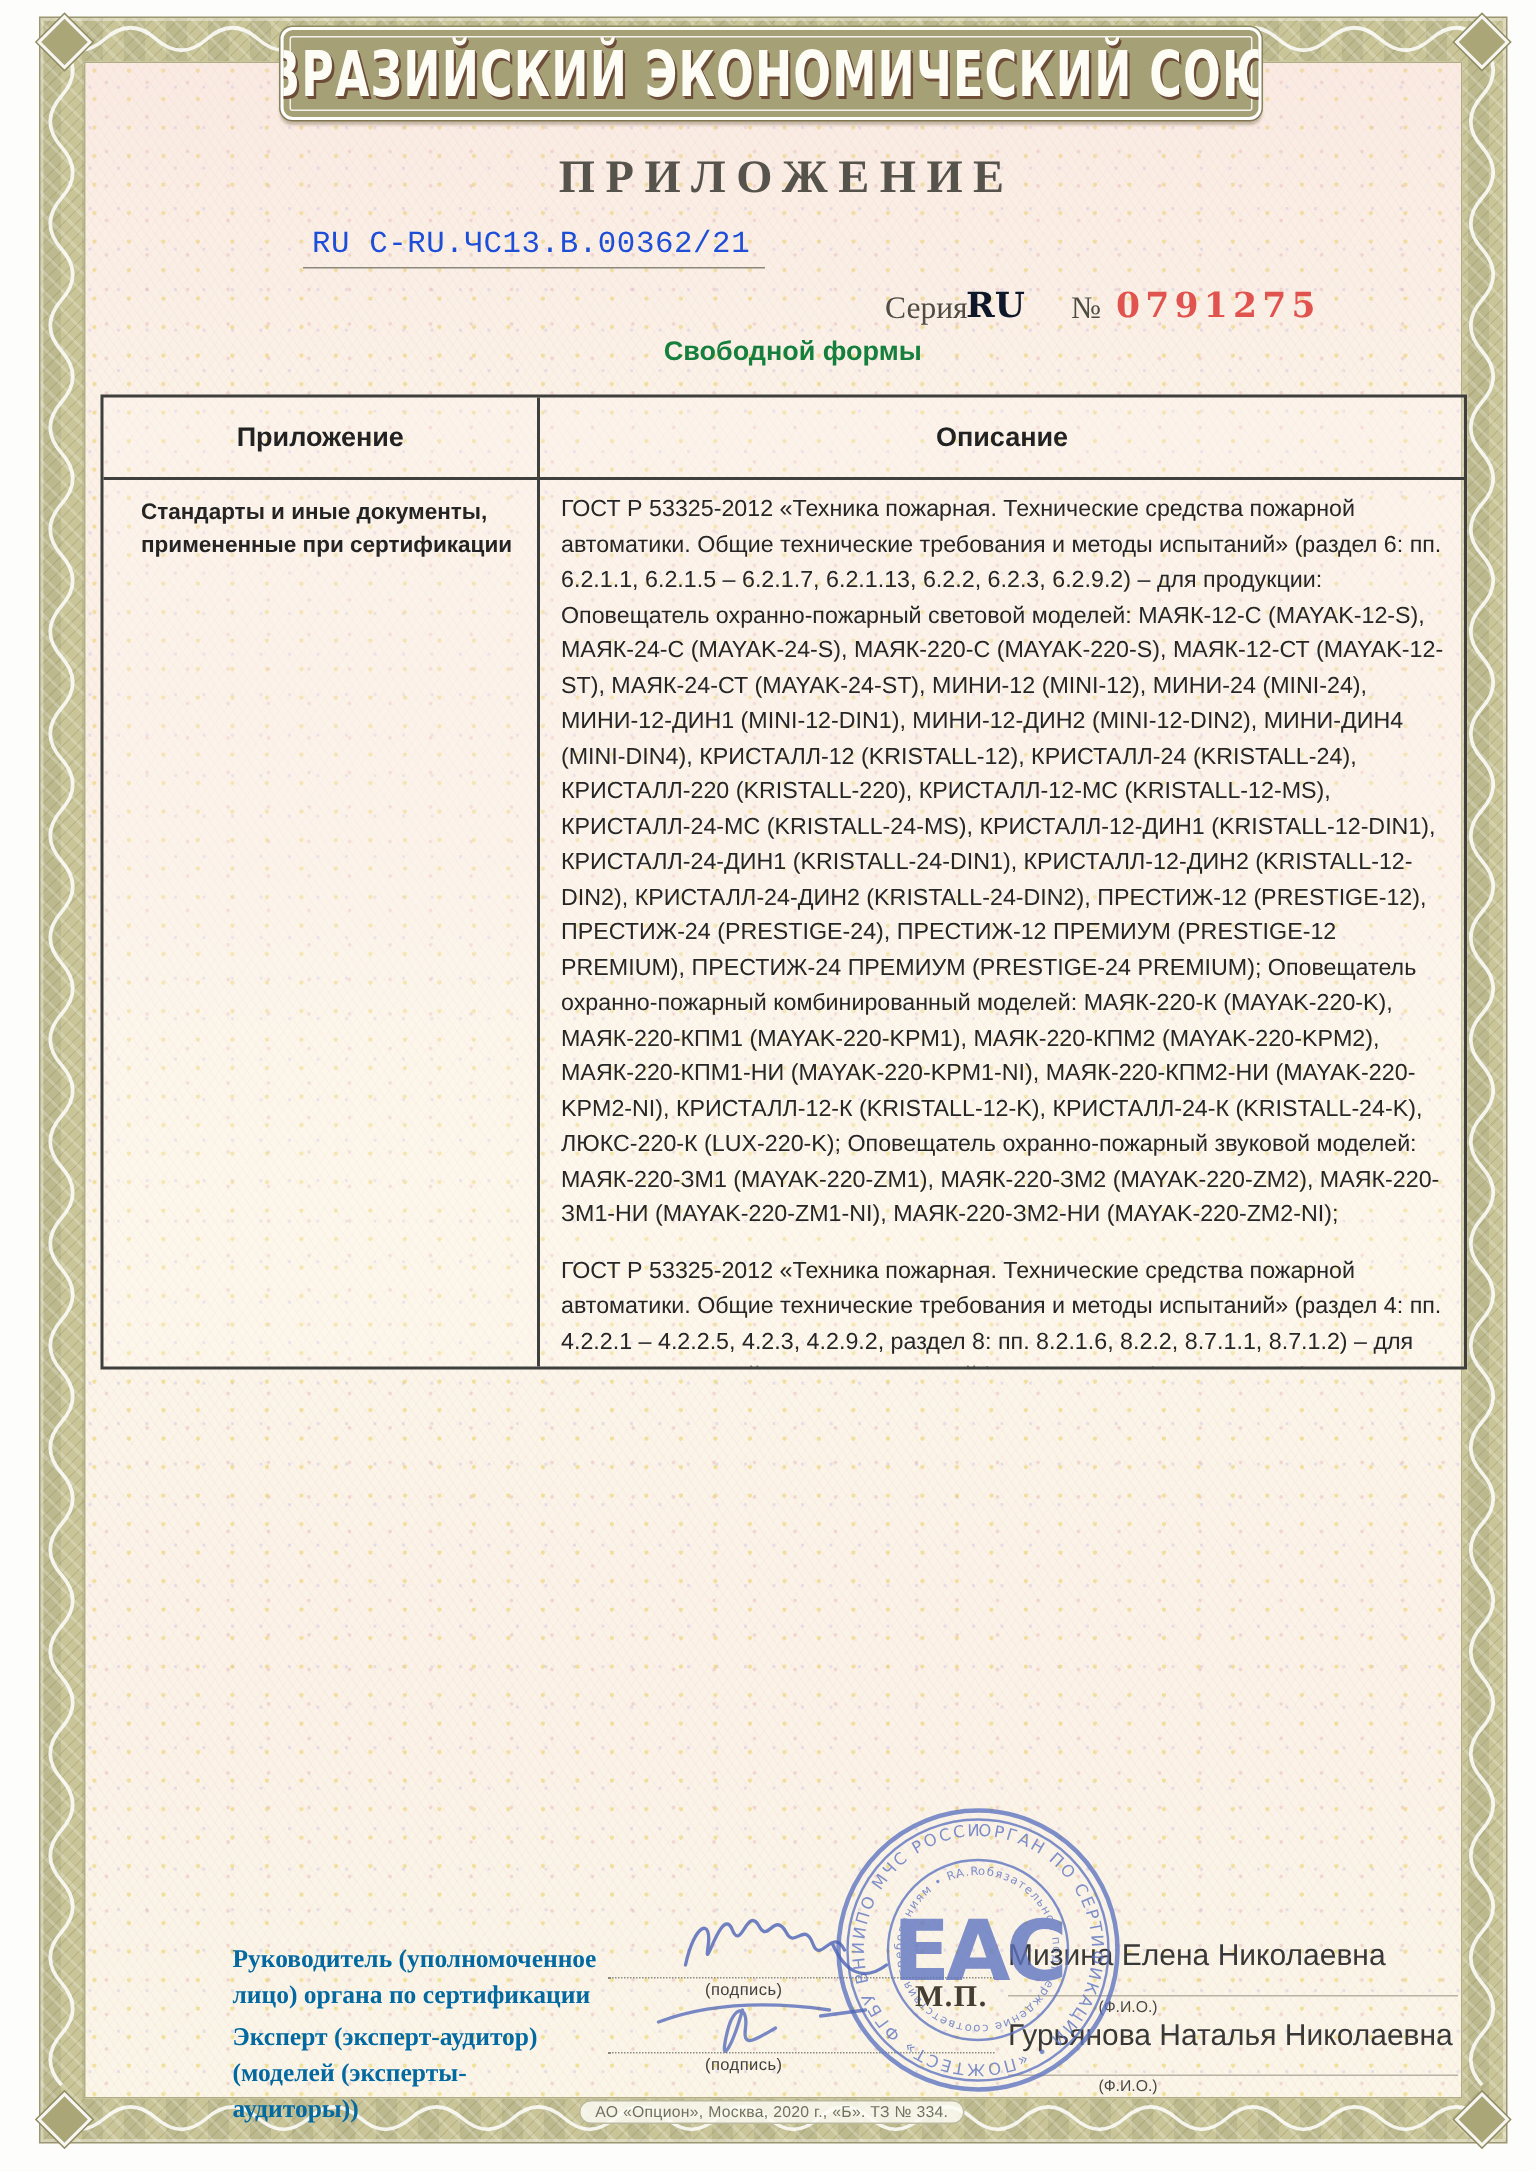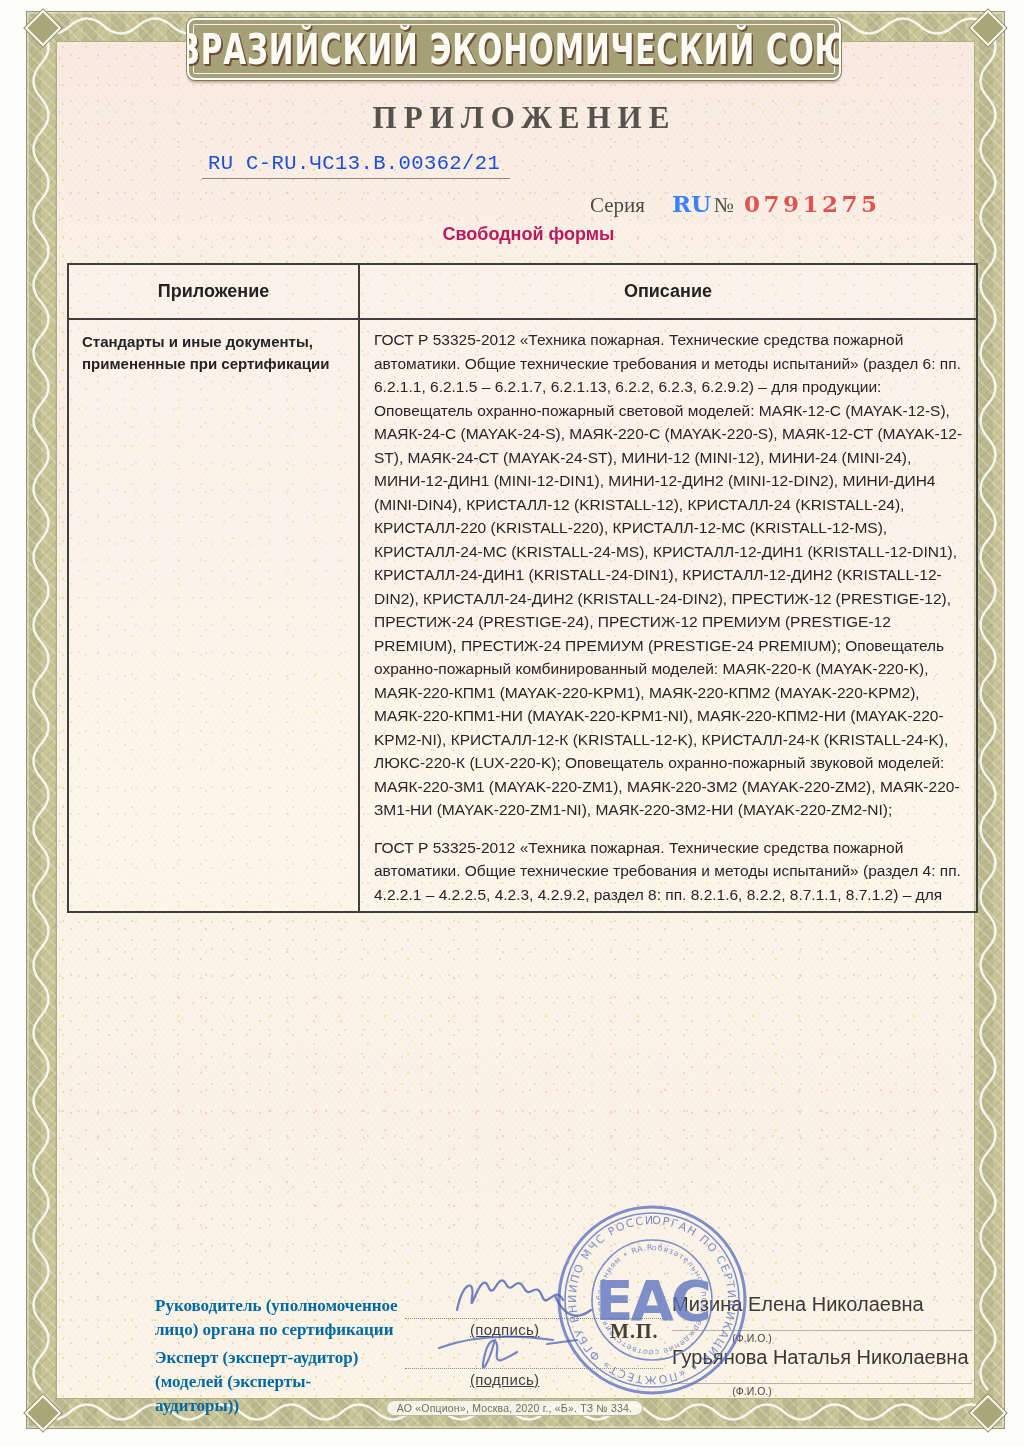--- a/index.html
+++ b/index.html
@@ -67,48 +67,48 @@
     font-family:"Liberation Serif",serif;font-weight:bold;font-size:22px;
     letter-spacing:1.2px;color:#4e4c45;white-space:nowrap;
   }
   .cert-number{
     font-family:Liberation Mono, monospace;font-size:20.5px;color:#1d4ed8;
     letter-spacing:.4px;border-bottom:1.5px solid #8a887c;
     margin-left:14px;padding:0 10px 3px 6px;min-width:238px;white-space:nowrap;
   }
   .series-row{position:absolute;left:0;top:190px;width:872px;height:32px;}
   .series-label{position:absolute;left:590px;top:3px;font-family:"Liberation Serif",serif;font-size:21px;color:#4e4c45;}
-  .series-value{position:absolute;left:672px;top:0;font-family:"DejaVu Serif",serif;font-weight:bold;font-size:23px;color:#3b82f6;}
+  .series-value{position:absolute;left:644px;top:0;font-family:"DejaVu Serif",serif;font-weight:bold;font-size:23px;color:#0f172a;}
   .number-sign{position:absolute;left:714px;top:3px;font-family:"Liberation Serif",serif;font-size:21px;color:#4e4c45;}
   .blank-number{position:absolute;left:744px;top:0;font-family:"DejaVu Serif",serif;font-weight:bold;font-size:23px;color:#e0534e;letter-spacing:3.5px;}
   .form-note{
     position:absolute;left:56px;top:224px;width:917px;text-align:center;
-    font-weight:bold;font-size:18px;color:#be185d;padding-left:28px;box-sizing:border-box;
+    font-weight:bold;font-size:18px;color:#15803d;padding-left:28px;box-sizing:border-box;
   }
   
   .cert-table{
     position:absolute;left:67px;top:263px;width:911px;height:650px;
     border:2px solid #3f3f3d;box-sizing:border-box;background:rgba(255,252,244,.25);
   }
   .thead{display:flex;height:55px;border-bottom:2px solid #3f3f3d;box-sizing:border-box;}
   .th1{width:291px;border-right:2px solid #3f3f3d;display:flex;align-items:center;justify-content:center;box-sizing:border-box;}
   .th2{flex:1;display:flex;align-items:center;justify-content:center;border-radius:12px;}
   .th1,.th2{font-weight:bold;font-size:18px;color:#222;}
   .tbody{display:flex;height:591px;}
-  .td1{width:291px;border-right:2px solid #3f3f3d;box-sizing:border-box;padding:11px 14px 0 13px;
+  .td1{width:291px;border-right:2px solid #3f3f3d;box-sizing:border-box;padding:11px 14px 0 25px;
        font-weight:bold;font-size:15px;line-height:1.45;color:#242424;}
   .td2{flex:1;padding:8px 10px 0 14px;font-size:15.5px;line-height:23.5px;color:#262626;overflow:hidden;}
   .td2 p{margin:0 0 14px 0;}
   
   .sig-label{position:absolute;font-family:"Liberation Serif",serif;font-weight:bold;
              font-size:17px;line-height:1.4;color:#0369a1;}
   .sig-label.head{left:155px;top:1294px;width:265px;}
   .sig-label.expert{left:155px;top:1346px;width:240px;}
   .sig-line{position:absolute;border-bottom:1.5px dotted #8b8b83;height:0;}
-  .sig-caption{position:absolute;font-size:15px;color:#3f3f3f;letter-spacing:.3px;text-decoration:underline;}
+  .sig-caption{position:absolute;font-size:11px;color:#3f3f3f;letter-spacing:.3px;}
   .name-block{position:absolute;left:672px;width:300px;}
   .name-block .name{font-size:20px;color:#383838;white-space:nowrap;
                     border-bottom:1px solid #b8b2a4;padding-bottom:14px;}
   .name-block .fio{font-size:10.5px;color:#474747;text-align:center;width:160px;margin-top:1px;}
   .mp-note{position:absolute;left:610px;top:1320px;font-family:"Liberation Serif",serif;
            font-weight:bold;font-size:20px;color:#463e33;letter-spacing:1px;}
   .stamp-wrap{position:absolute;left:552px;top:1200px;width:200px;height:200px;opacity:.78;}
   .handwriting{position:absolute;left:395px;top:1238px;pointer-events:none;}
   
   .imprint{

